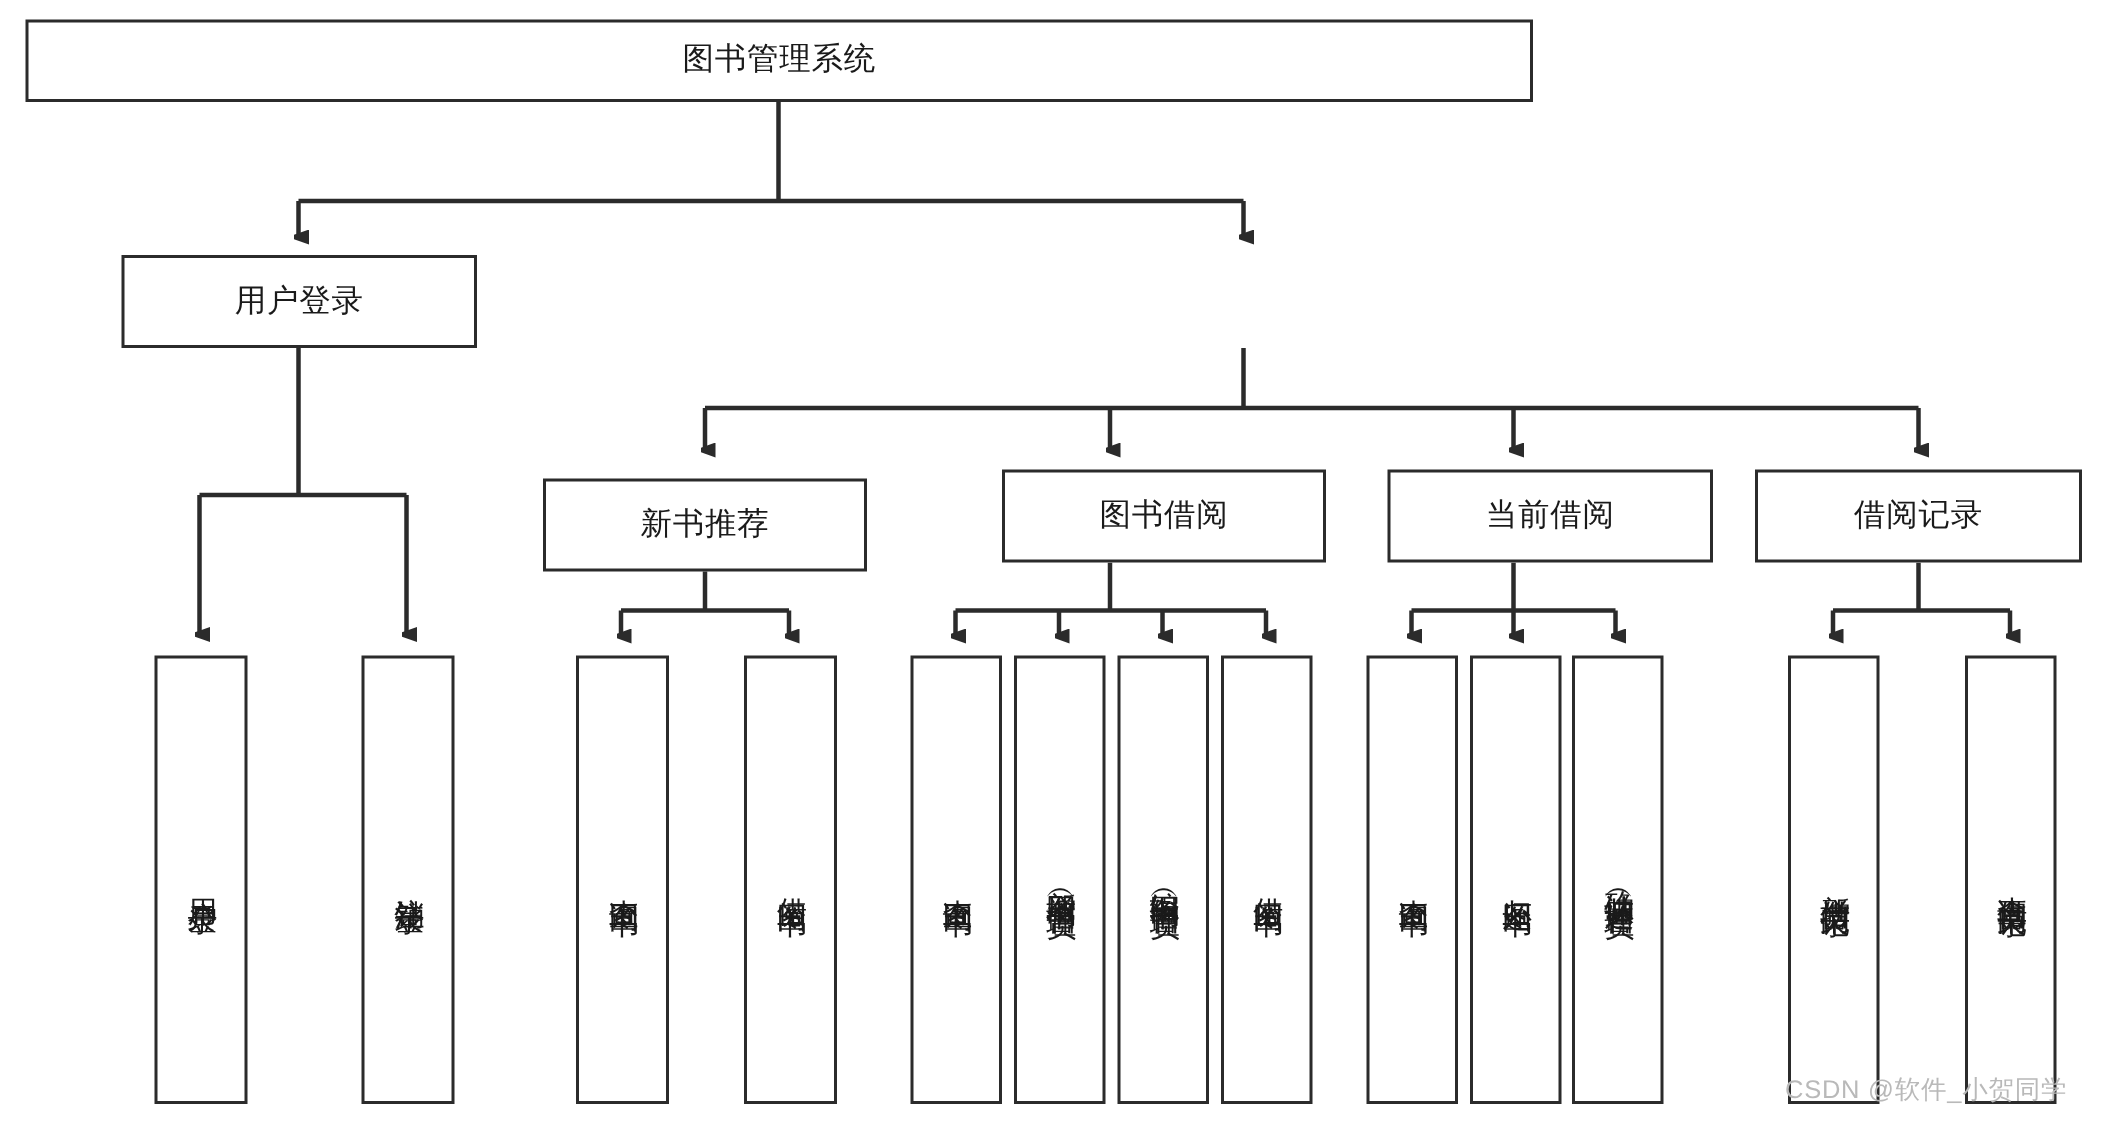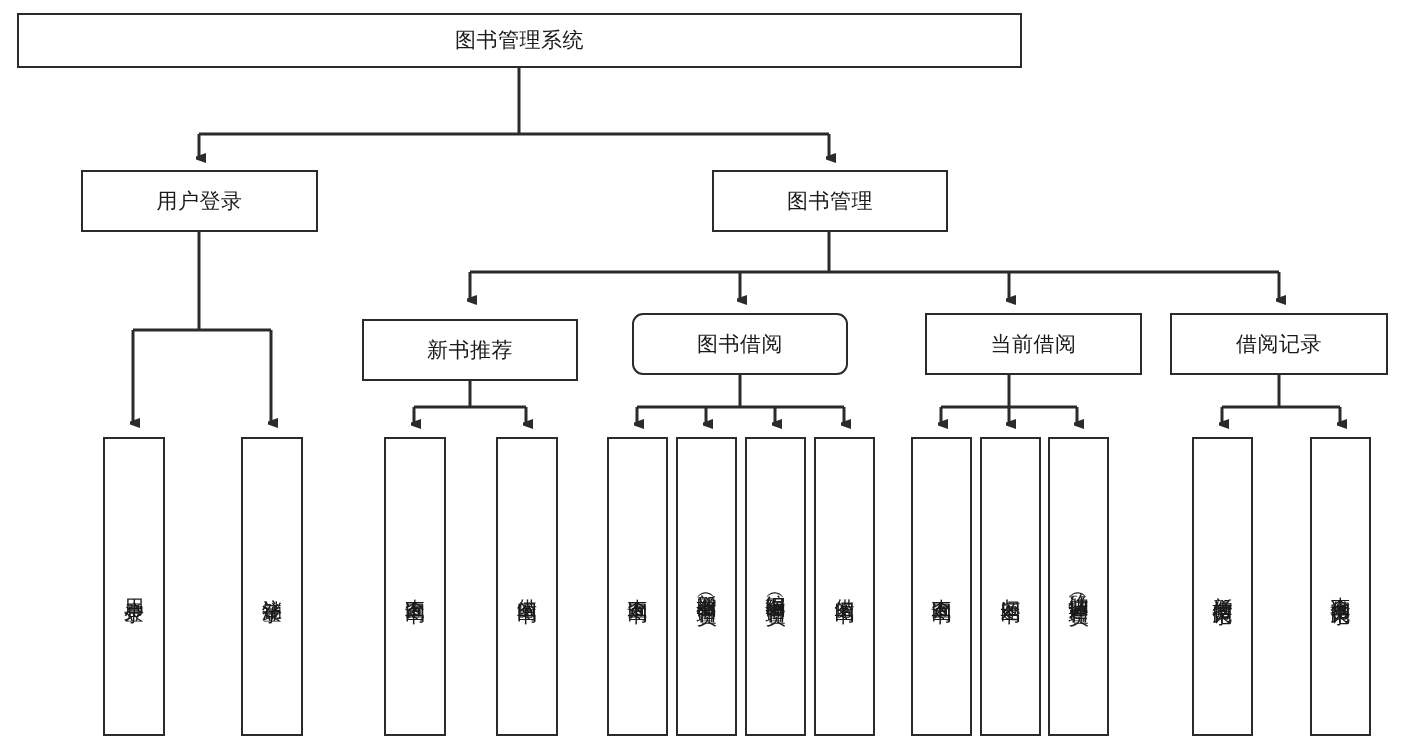--- a/index.html
+++ b/index.html
@@ -133,29 +133,26 @@
   </svg>
 
   <div class="node-box" style="left:17px; top:13px; width:1005px; height:55px;">
     <span class="node-label">图书管理系统</span>
   </div>
 
   <div class="node-box" style="left:81px; top:170px; width:237px; height:62px;">
     <span class="node-label">用户登录</span>
   </div>
 
-  <div class="node-box" style="left:712px; top:170px; width:236px; height:62px;">
-    <span class="node-label">图书管理</span>
-  </div>
 
   <div class="node-box" style="left:362px; top:319px; width:216px; height:62px;">
     <span class="node-label">新书推荐</span>
   </div>
 
-  <div class="node-box" style="left:632px; top:313px; width:216px; height:62px;border-radius:11px;">
+  <div class="node-box" style="left:668px; top:313px; width:216px; height:62px;">
     <span class="node-label">图书借阅</span>
   </div>
 
   <div class="node-box" style="left:901px; top:313px; width:217px; height:62px;margin-left:24px;">
     <span class="node-label">当前借阅</span>
   </div>
 
   <div class="node-box" style="left:1170px; top:313px; width:218px; height:62px;">
     <span class="node-label">借阅记录</span>
   </div>
@@ -205,14 +202,15 @@
   </div>
 
   <div class="node-box vertical" style="left:1192px; top:437px; width:61px; height:299px;">
     <span class="node-label">新增借阅记录</span>
   </div>
 
   <div class="node-box vertical" style="left:1310px; top:437px; width:61px; height:299px;">
     <span class="node-label">查询借阅记录</span>
   </div>
 
+  <div class="watermark" style="left:1190px; top:715px;">CSDN @软件_小贺同学</div>
 
 </div>
 
 </body></html>

